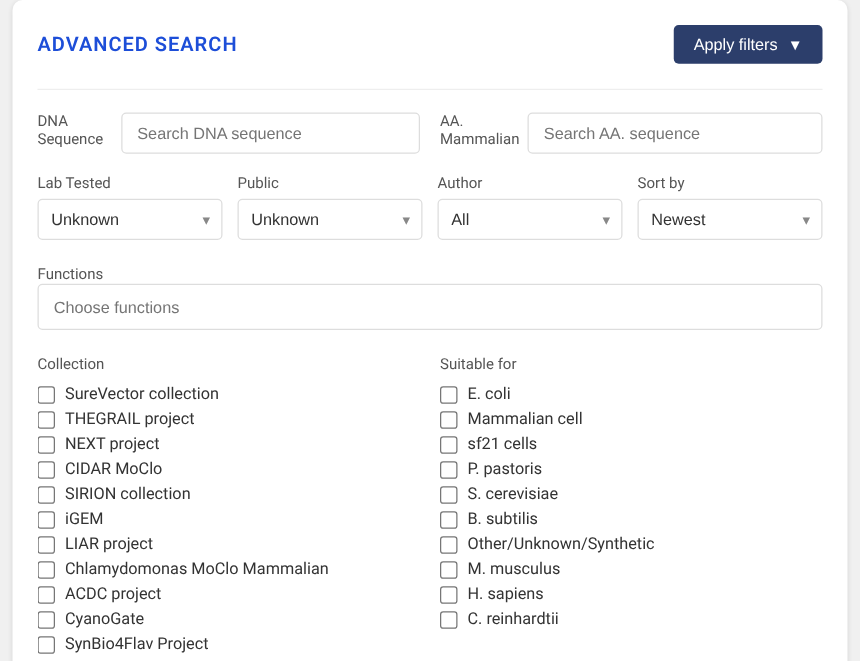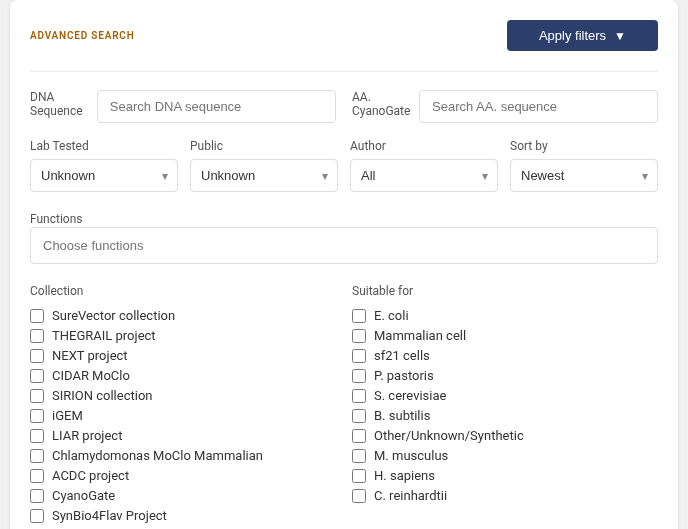--- a/index.html
+++ b/index.html
@@ -18,35 +18,35 @@
       padding: 20px 20px 24px 20px;
       box-shadow: 0 1px 4px rgba(0,0,0,0.1);
     }
     .header {
       display: flex;
       justify-content: space-between;
       align-items: center;
       margin-bottom: 20px;
     }
     .title {
-      font-size: 10px;
+      font-size: 16px;
       font-weight: 600;
-      color: #a16207;
+      color: #1d4ed8;
       letter-spacing: 0.8px;
       text-transform: uppercase;
     }
     .apply-btn {
       display: flex;
       align-items: center;
       gap: 8px;
       background: #2c3e6b;
       color: #fff;
       border: none;
       border-radius: 4px;
-      padding: 8px 32px;
+      padding: 8px 16px;
       font-size: 13px;
       font-weight: 500;
       cursor: pointer;
     }
     .apply-btn .funnel-icon {
       font-size: 12px;
     }
     .section-row {
       display: flex;
       gap: 16px;
@@ -174,21 +174,21 @@
   </div>
 
   <hr class="divider">
 
   <div class="section-row">
     <div class="field-group half">
       <label class="field-label">DNA Sequence</label>
       <input class="text-input" type="text" placeholder="Search DNA sequence" style="">
     </div>
     <div class="field-group half">
-      <label class="field-label">AA. CyanoGate</label>
+      <label class="field-label">AA. Mammalian</label>
       <input class="text-input" type="text" placeholder="Search AA. sequence" style="">
     </div>
   </div>
 
   <div class="dropdowns-row">
     <div class="dropdown-group">
       <label class="field-label">Lab Tested</label>
       <div class="select-wrapper">
         <select>
           <option>Unknown</option>

